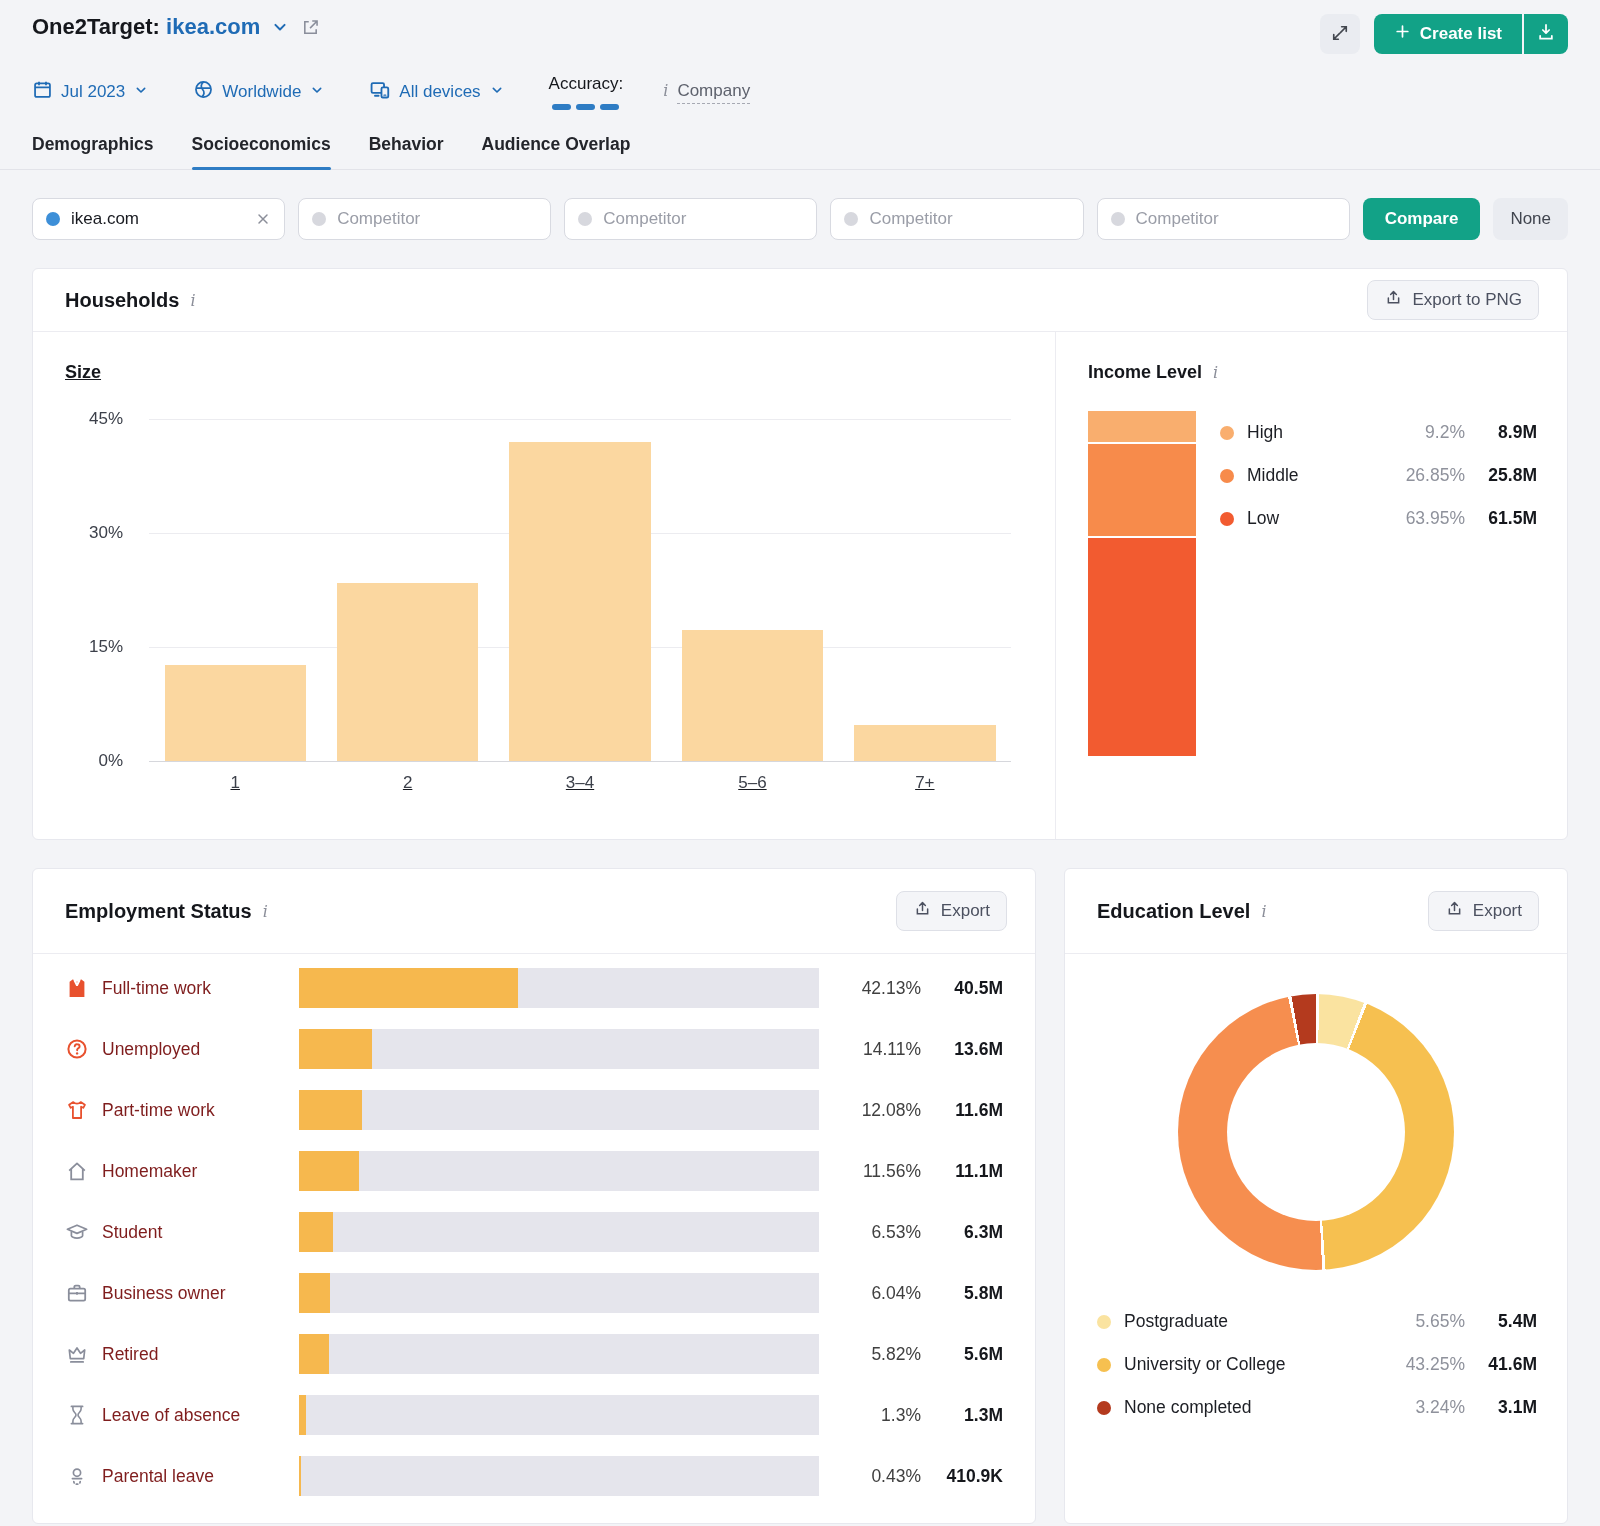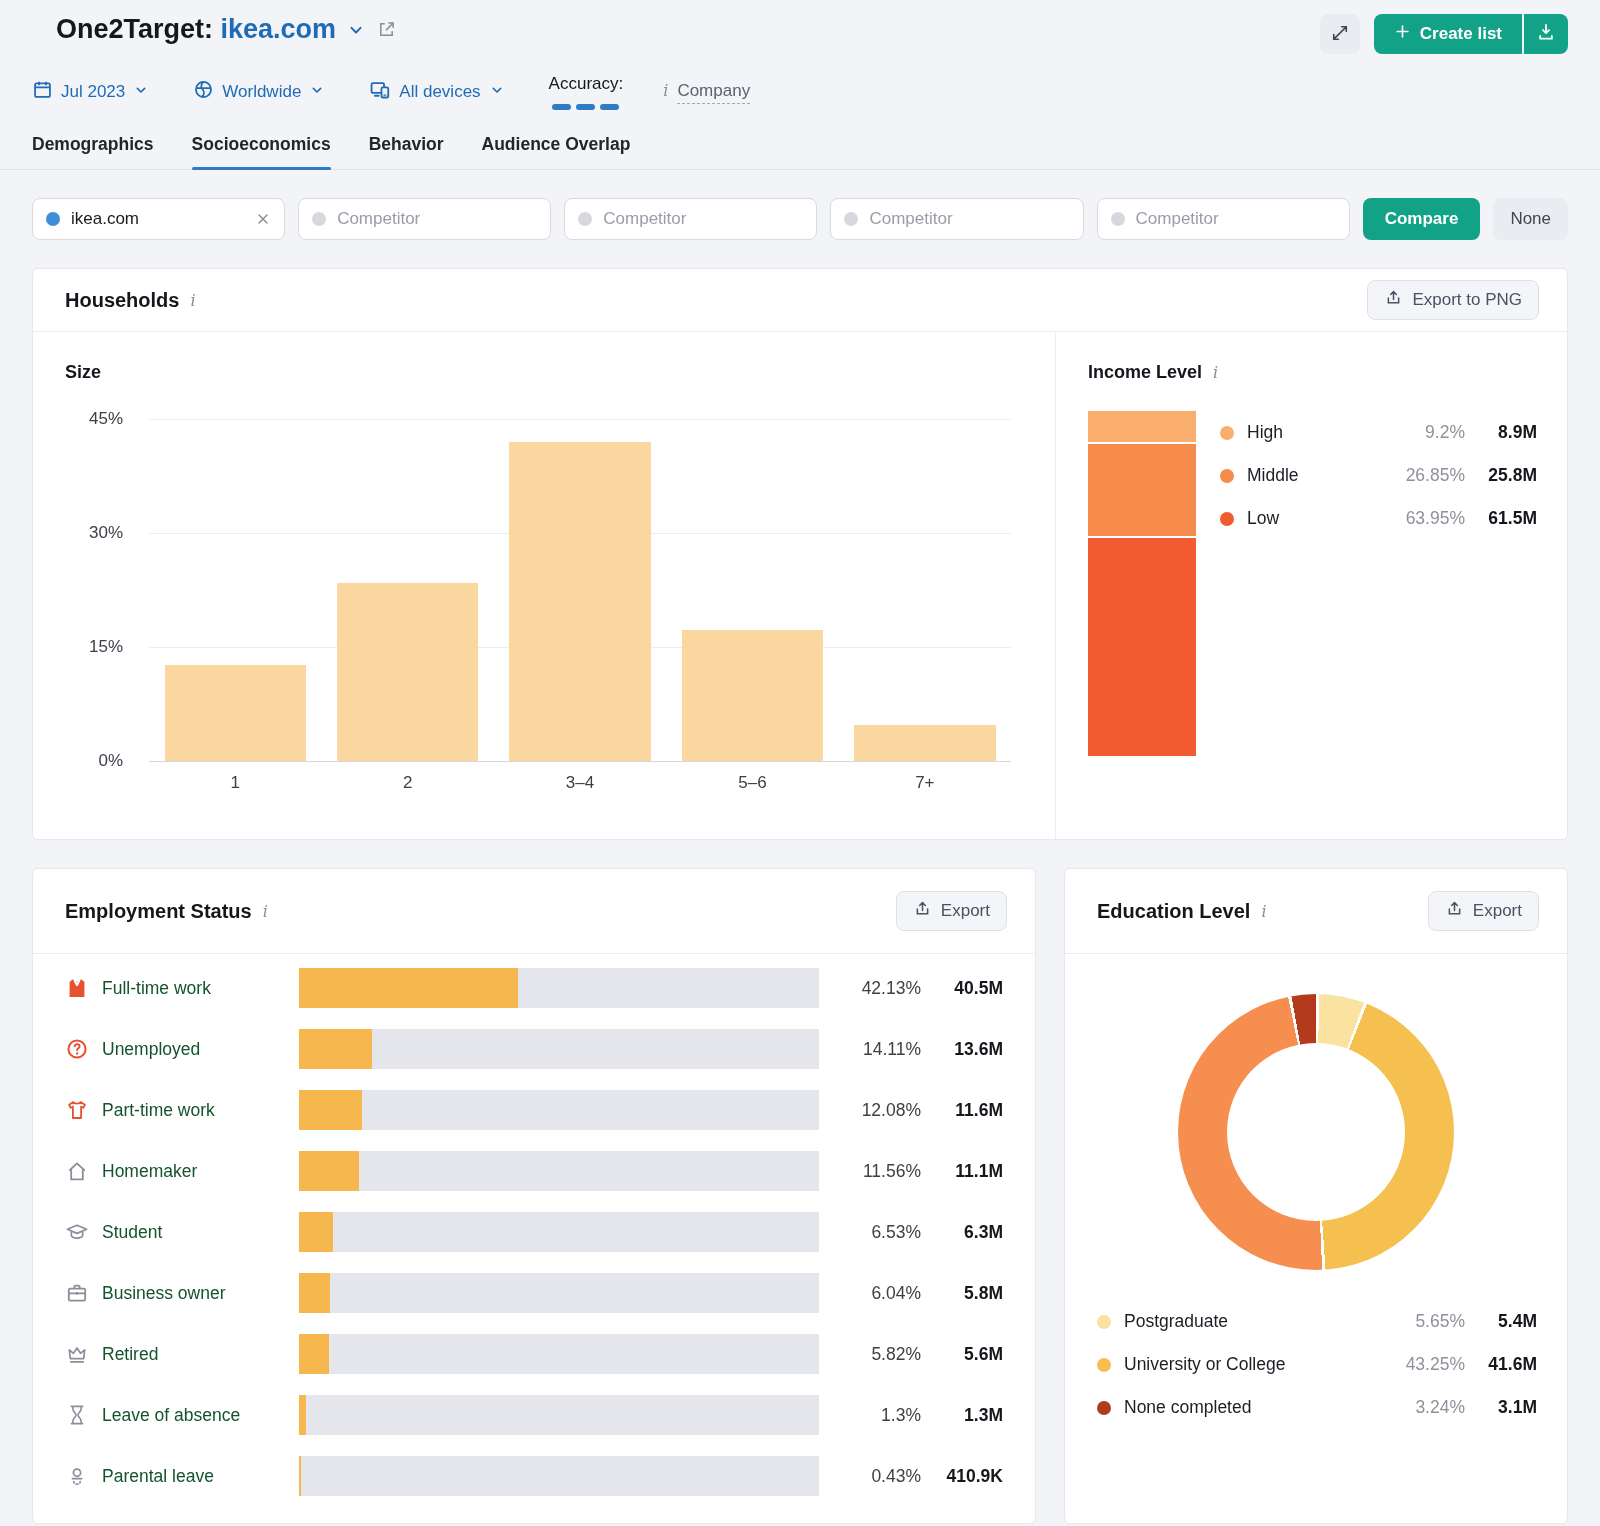--- a/index.html
+++ b/index.html
@@ -7,21 +7,21 @@
   body {
     background:#f3f4f7;
     font-family:"Liberation Sans", sans-serif;
     color:#181a20;
   }
   .page { padding:14px 32px 0; }
 
   
   .header-row { display:flex; justify-content:space-between; align-items:flex-start; }
   .title-wrap { display:flex; align-items:center; gap:10px; }
-  .page-title { font-size:27px; font-weight:700; color:#15171c;margin-left:24px; }
+  .page-title { font-size:22px; font-weight:700; color:#15171c; }
   .page-title .domain { color:#1f6bb5; }
   .icon-btn-sm { background:none; border:none; cursor:pointer; display:flex; align-items:center; }
   .header-actions { display:flex; align-items:center; gap:14px; }
   .expand-btn { width:40px; height:40px; background:#eaecf1; border:none; border-radius:8px;
     display:flex; align-items:center; justify-content:center; cursor:pointer; }
   .green-group { display:flex; gap:2px; }
   .btn-green { background:#12a287; color:#fff; border:none; height:40px; font-size:17px;
     font-weight:700; display:flex; align-items:center; gap:9px; cursor:pointer;
     font-family:"Liberation Sans",sans-serif; }
   .btn-create { padding:0 20px; border-radius:8px 0 0 8px; }
@@ -65,21 +65,21 @@
   .card-header { display:flex; align-items:center; justify-content:space-between;
     padding:11px 28px 11px 32px; border-bottom:1px solid #ececf1; flex:none; }
   .card-header.tall { padding-top:22px; padding-bottom:22px; }
   .card-title-wrap { display:flex; align-items:center; gap:11px; }
   .card-title { font-size:20px; font-weight:700; color:#15171c; }
   .btn-export { display:flex; align-items:center; gap:9px; background:#f4f5f8; border:1px solid #dee0e7;
     border-radius:8px; height:40px; padding:0 16px; color:#4c5160; font-size:17px; cursor:pointer;
     font-family:"Liberation Sans",sans-serif; }
 
   .households-body { display:flex; flex:1; min-height:0; }
-  .size-pane { width:1023px; flex:none; border-right:1px solid #ececf1; padding:30px 38px 0 32px; }
+  .size-pane { width:1023px; flex:none; border-right:1px solid #ececf1; padding:30px 38px 0 32px;text-decoration:underline; }
   .pane-title { font-size:18px; font-weight:700; color:#15171c; }
 
   .size-chart { position:relative; height:342px; margin-top:36px; }
   .ytick { position:absolute; left:0; width:58px; text-align:right; transform:translateY(-50%);
     font-size:17px; color:#3c404a; }
   .gridline { position:absolute; left:84px; right:6px; height:1px; background:#ececf0; }
   .gridline.zero { background:#d6d7dc; }
   .size-bars { position:absolute; left:84px; right:6px; top:0; bottom:0; display:flex;
     align-items:flex-end; }
   .bar-col { flex:1; display:flex; justify-content:center; align-items:flex-end; height:100%; }
@@ -100,21 +100,21 @@
   .lval { width:72px; text-align:right; color:#15171c; font-weight:700; flex:none; }
 
   .bottom-row { display:flex; gap:28px; margin-top:28px; height:656px; }
   .employment-card { flex:1; display:flex; flex-direction:column; }
   .education-card { width:504px; flex:none; display:flex; flex-direction:column; }
 
   .employment-rows { padding:14px 32px 0; }
   .emp-row { display:flex; align-items:center; height:40px; margin-bottom:21px; font-size:17.5px; }
   .emp-icon { width:24px; height:24px; margin-right:13px; flex:none; display:flex; align-items:center; }
   .emp-icon svg { width:24px; height:24px; }
-  .emp-label { width:197px; flex:none; color:#14532d; }
+  .emp-label { width:197px; flex:none; color:#7f1d1d; }
   .emp-track { flex:1; height:40px; position:relative; overflow:hidden; }
   .emp-fill { position:absolute; left:0; top:0; bottom:0; }
   .emp-pct { width:88px; text-align:right; color:#404040; flex:none; margin-left:14px; }
   .emp-val { width:82px; text-align:right; font-weight:700; color:#15171c; flex:none; }
 
   .education-donut { width:276px; height:276px; border-radius:50%; margin:40px auto 0; position:relative; }
   .education-donut::after { content:""; position:absolute; inset:49px; border-radius:50%; background:#fff; }
   .education-legend { padding:30px 30px 0 32px; }
   .education-legend .lrow { height:43px; }
 </style>

